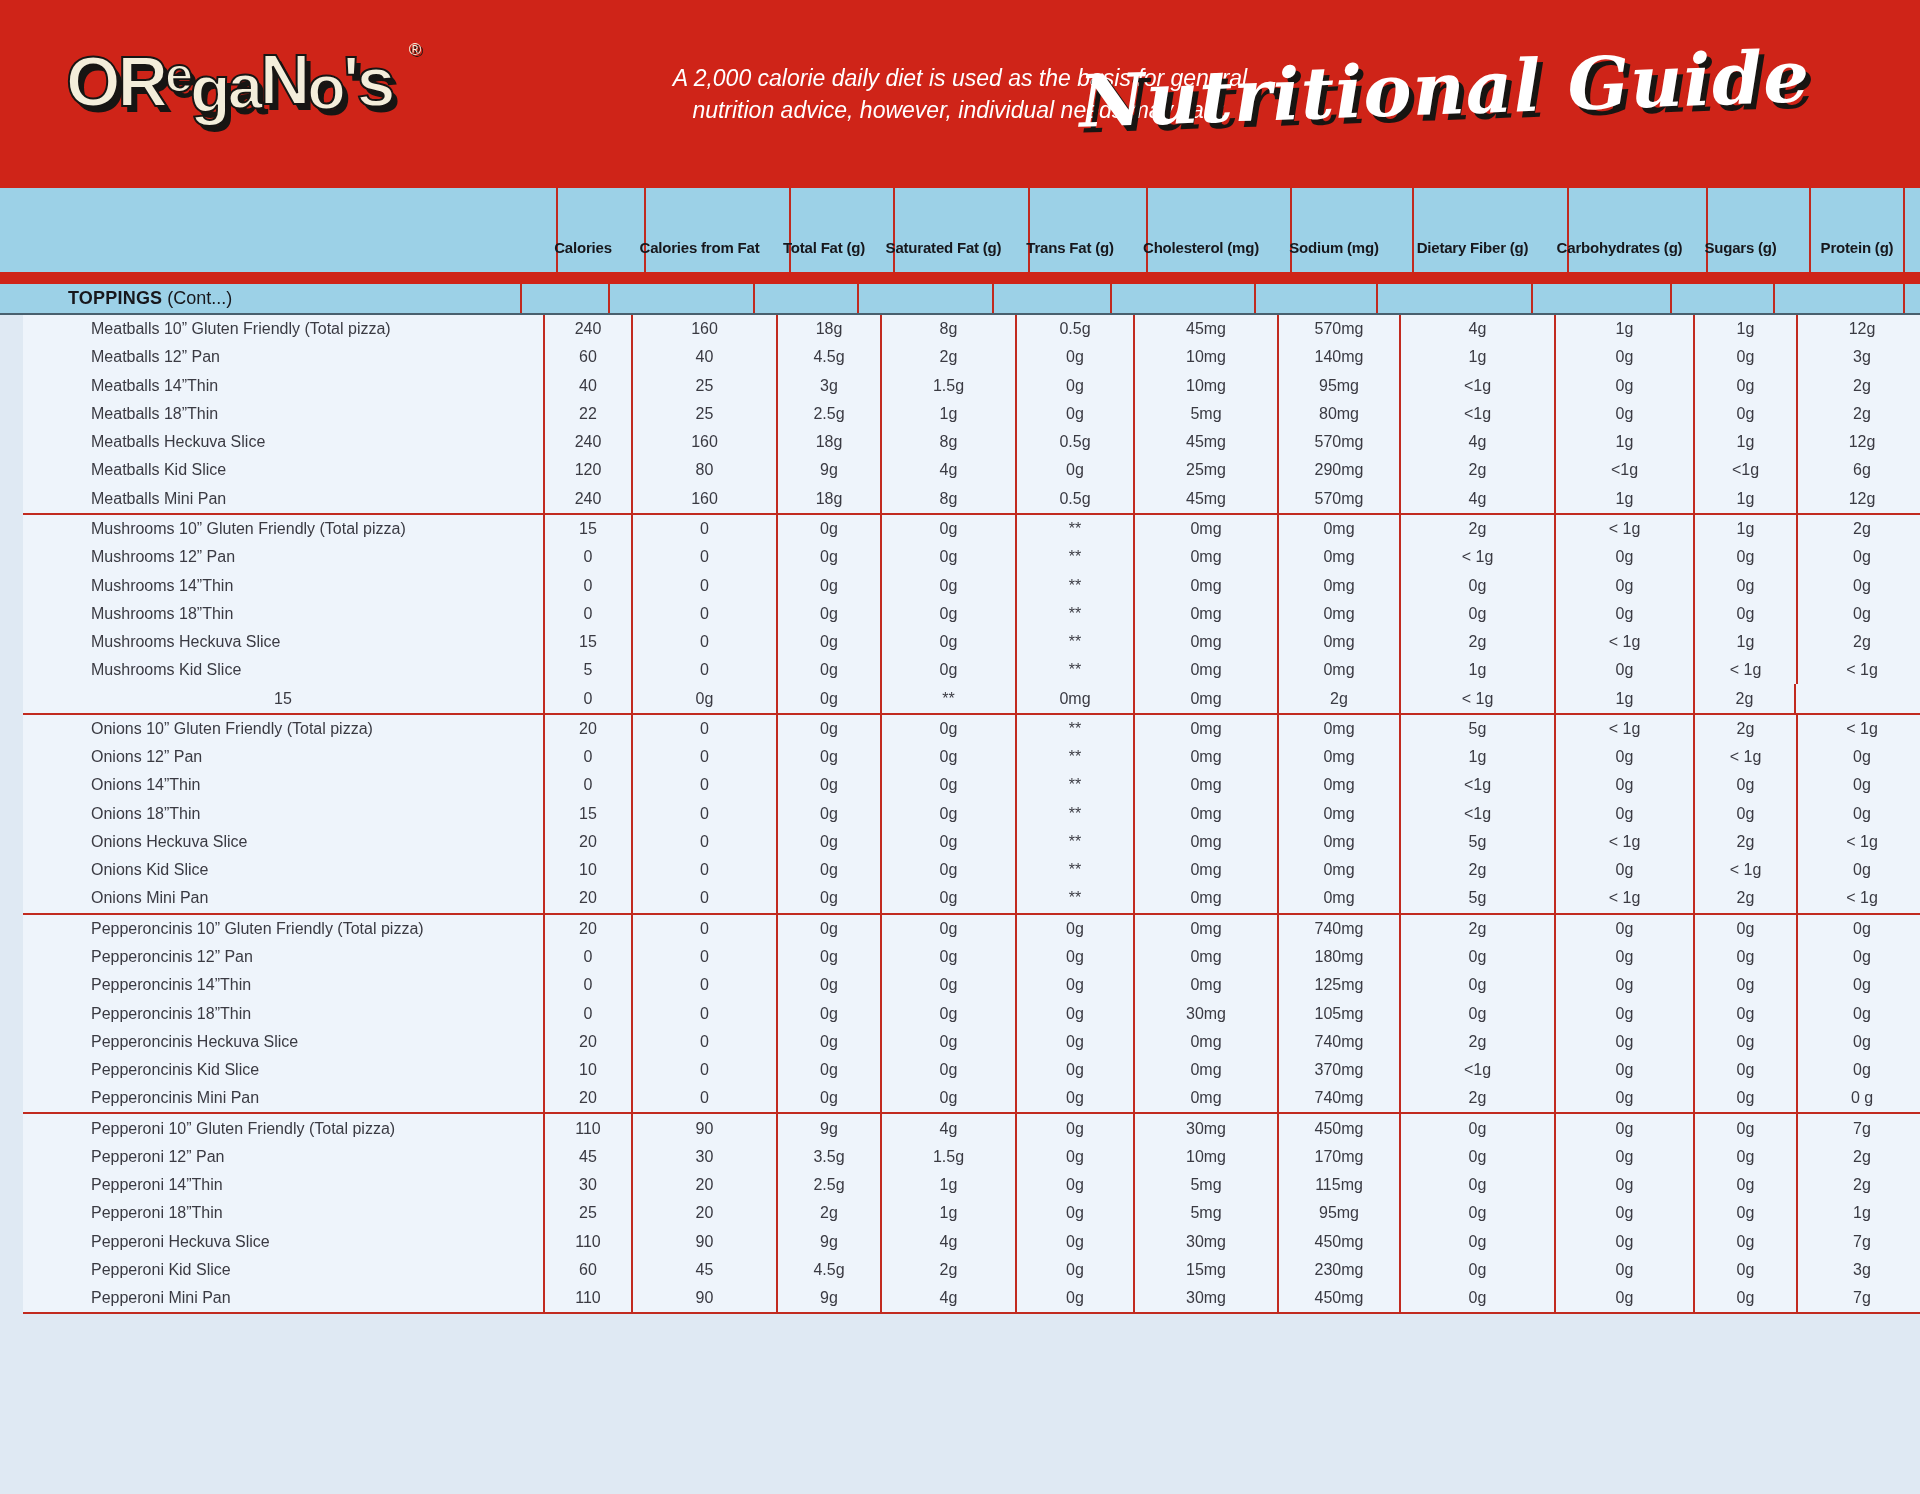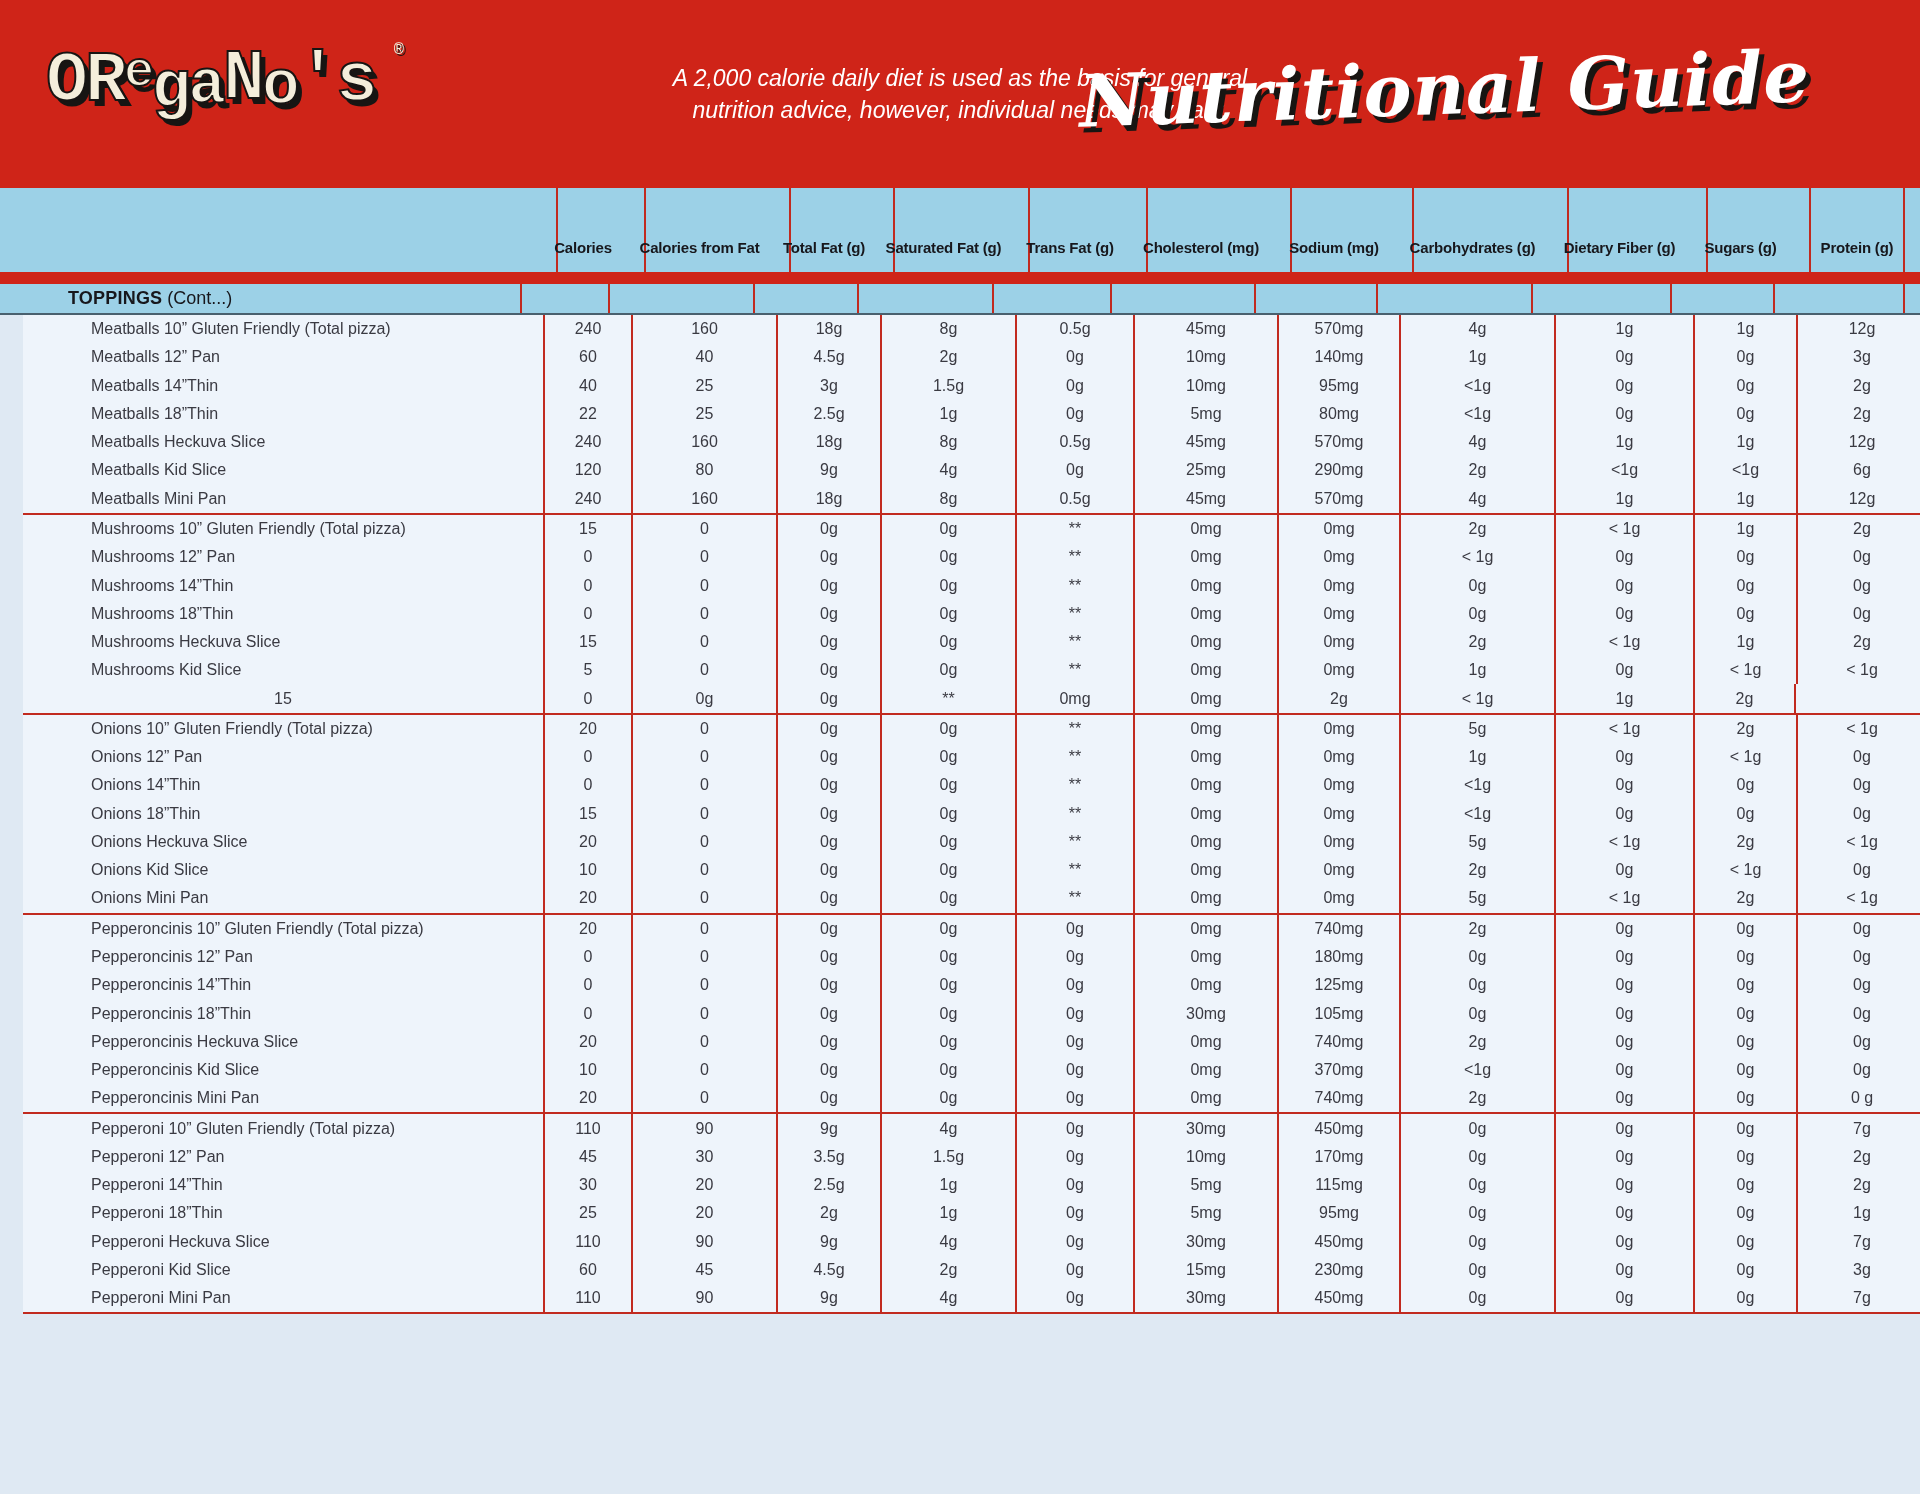--- a/index.html
+++ b/index.html
@@ -21,29 +21,28 @@
     font-family:"Liberation Sans", sans-serif;
     overflow:hidden;
   }
   
   .top-band{
     position:relative;
     width:1920px;height:188px;
     background:var(--red);
   }
   .logo{
-    position:absolute;left:46px;top:42px;
+    position:absolute;left:66px;top:42px;
     font-weight:900;
     font-size:70px;
     letter-spacing:-3px;
     color:var(--cream);
     text-shadow:5px 6px 0 #171513;
     -webkit-text-stroke:2px #171513;
     white-space:nowrap;
-    font-family:Liberation Mono, monospace;
   }
   .logo .lg{display:inline-block;}
   .logo .lg:nth-child(3){font-size:.72em;transform:translateY(-14px);}  
   .logo .lg:nth-child(4){font-size:.95em;transform:translateY(6px);}    
   .logo .lg:nth-child(5){font-size:.9em;transform:translateY(2px);}     
   .logo .lg:nth-child(6){transform:translateY(-2px);}                   
   .logo .lg:nth-child(7){font-size:.9em;transform:translateY(3px);}     
   .logo .reg{
     position:absolute;top:-2px;right:-26px;
     font-size:17px;font-weight:400;
@@ -149,22 +148,22 @@
 <div class="head-strip">
   <div class="grid" id="header-row">
     <div></div>
   <div class="hcell">Calories</div>
       <div class="hcell">Calories from Fat</div>
       <div class="hcell">Total Fat (g)</div>
       <div class="hcell">Saturated Fat (g)</div>
       <div class="hcell">Trans Fat (g)</div>
       <div class="hcell">Cholesterol (mg)</div>
       <div class="hcell">Sodium (mg)</div>
+      <div class="hcell">Dietary Fiber (g)</div>
       <div class="hcell">Carbohydrates (g)</div>
-      <div class="hcell">Dietary Fiber (g)</div>
       <div class="hcell">Sugars (g)</div>
       <div class="hcell">Protein (g)</div>
     </div>
 </div>
 
 <div class="red-bar"></div>
 
 <div class="section-strip">
   <div class="grid" id="section-row">
     <div class="scell-name">

